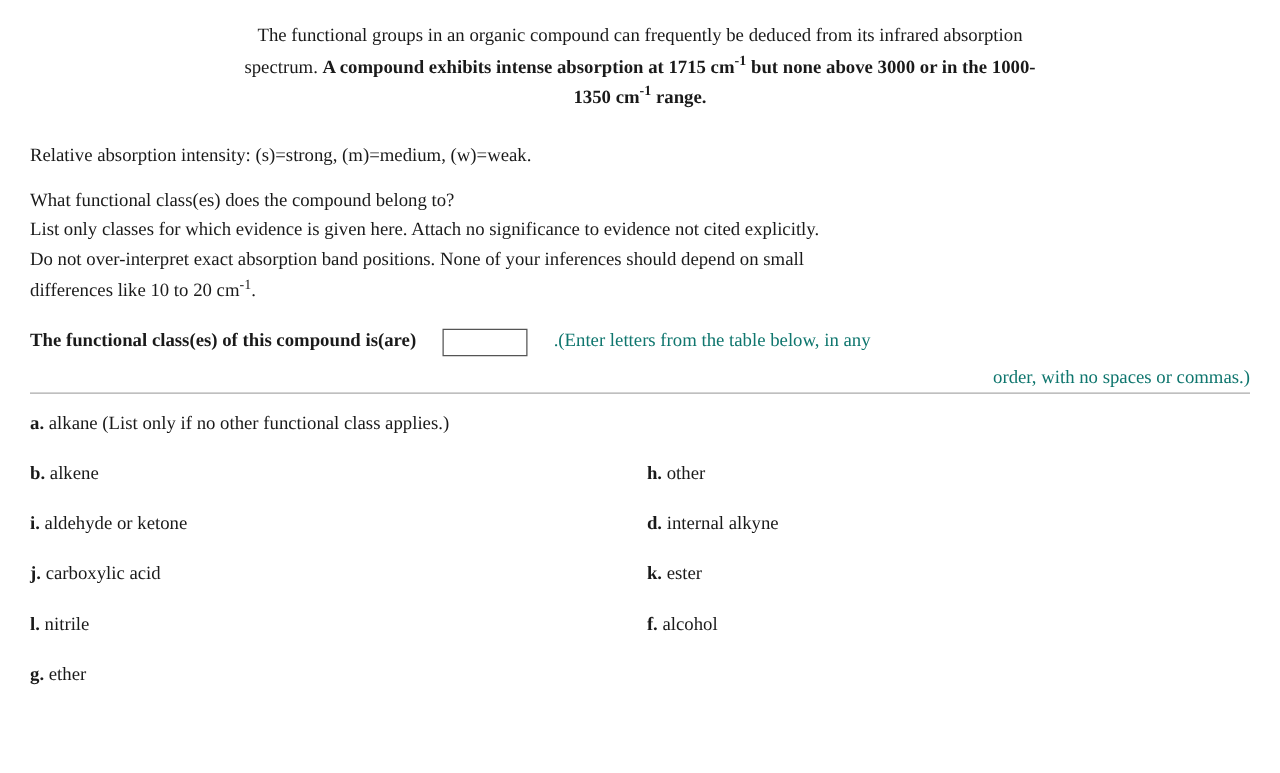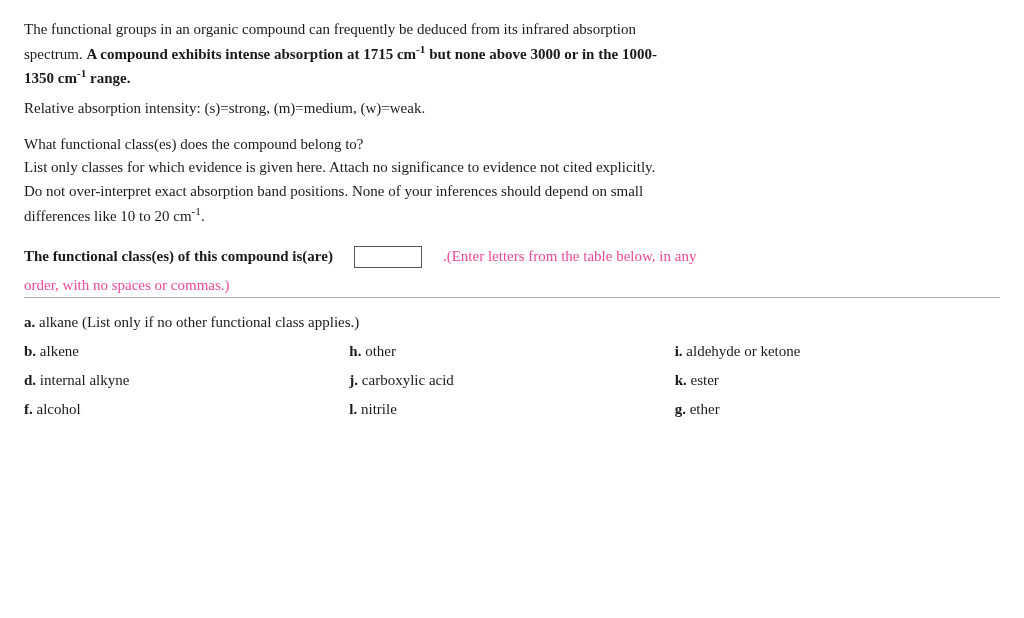--- a/index.html
+++ b/index.html
@@ -13,21 +13,22 @@
       font-family: "Times New Roman", Times, serif;
       font-size: 15px;
       color: #1a1a1a;
       padding: 18px 24px;
       width: 1024px;
       min-height: 618px;
     }
 
     .intro-paragraph {
       line-height: 1.5;
-      margin-bottom: 7px;
+      margin-bottom: 24px;
+      text-align: center;
     }
 
     .bold-text {
       font-weight: bold;
     }
 
     sup {
       font-size: 0.75em;
       vertical-align: super;
     }
@@ -71,39 +72,40 @@
       line-height: 1.5;
     }
 
     .options-section {
       border-top: 1px solid #aaa;
       padding-top: 10px;
     }
 
     .options-grid {
       display: grid;
-      grid-template-columns: 1fr 1fr 1fr;
-      gap: 0;
+      grid-template-columns: 1fr 1fr;
+      gap: 11px;
     }
 
     .option-item {
       padding: 3px 0;
       line-height: 1.55;
     }
 
     .option-letter {
       font-weight: bold;
     }
 
     .full-width {
       grid-column: 1 / -1;
     }
 
     .red-text {
-      color: #ec4899;
+      color: #0f766e;
+      text-align: right;
     }
   </style>
 </head>
 <body>
 
 <div class="intro-paragraph">
   <span>The functional groups in an organic compound can frequently be deduced from its infrared absorption</span><br>
   <span>spectrum. </span><span class="bold-text"><span>A compound exhibits intense absorption at 1715 cm</span><sup>-1</sup><span> but none above 3000 or in the 1000-</span></span><br>
   <span class="bold-text"><span>1350 cm</span><sup>-1</sup><span> range.</span></span>
 </div>
@@ -158,26 +160,26 @@
       <span class="option-letter">j.</span>
       <span> carboxylic acid</span>
     </div>
 
     <div class="option-item">
       <span class="option-letter">k.</span>
       <span> ester</span>
     </div>
 
     <div class="option-item">
+      <span class="option-letter">l.</span>
+      <span> nitrile</span>
+    </div>
+    <div class="option-item">
       <span class="option-letter">f.</span>
       <span> alcohol</span>
-    </div>
-    <div class="option-item">
-      <span class="option-letter">l.</span>
-      <span> nitrile</span>
     </div>
 
     <div class="option-item">
       <span class="option-letter">g.</span>
       <span> ether</span>
     </div>
     <div class="option-item"></div>
   </div>
 </div>
 

